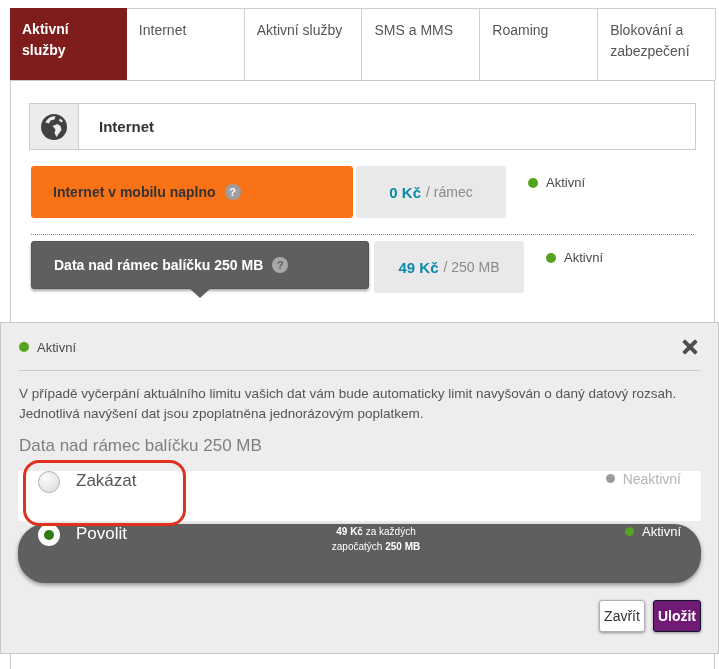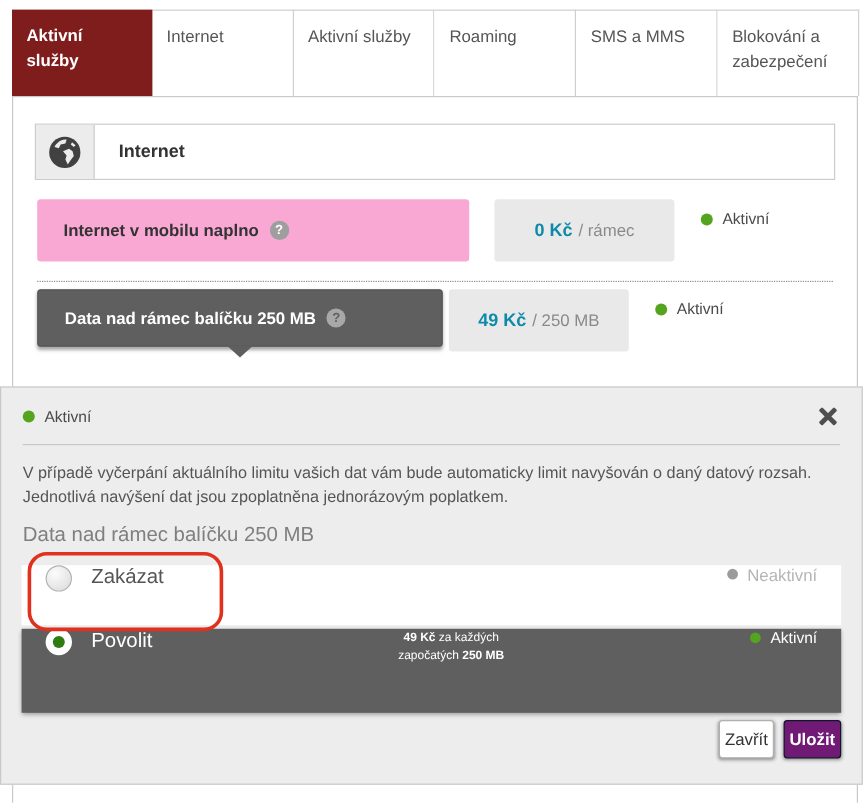--- a/index.html
+++ b/index.html
@@ -28,32 +28,32 @@
     background:#fff;border:1px solid #c9c9c9;border-bottom:none;
   }
   .section-header{
     margin:22px 18px 0;height:47px;border:1px solid #ccc;display:flex;box-sizing:border-box;background:#fff;
   }
   .icon-cell{width:48px;background:#ececec;border-right:1px solid #ccc;
     display:flex;align-items:center;justify-content:center;flex:none;}
   .section-title{align-self:center;padding-left:20px;font-size:15px;font-weight:bold;color:#333;}
   .service-row{display:flex;align-items:flex-start;margin:16px 20px 0;}
   .svc-label{
-    width:360px;height:52px;background:#f9a8d4;border-radius:3px;box-sizing:border-box;
+    width:322px;height:52px;background:#f97316;border-radius:3px;box-sizing:border-box;
     display:flex;align-items:center;padding:0 12px 0 22px;
     font-size:14px;font-weight:bold;color:#333;cursor:pointer;
   }
   .svc-label .label-text{margin-right:9px;}
   .help{
     width:16px;height:16px;border-radius:50%;background:#9e9e9e;color:#fff;
     font-size:11px;font-weight:bold;display:inline-flex;align-items:center;justify-content:center;
     flex:none;cursor:pointer;
   }
   .svc-price{
-    width:150px;height:52px;background:#e9e9e9;border-radius:3px;margin-left:21px;box-sizing:border-box;
+    width:150px;height:52px;background:#e9e9e9;border-radius:3px;margin-left:3px;box-sizing:border-box;
     display:flex;align-items:center;justify-content:center;font-size:14px;color:#8a8a8a;flex:none;
   }
   .svc-price b{color:#0d8aaa;font-size:15px;margin-right:5px;}
   .status{display:flex;align-items:center;margin-left:22px;margin-top:9px;font-size:13px;color:#4a4a4a;}
   .dot{width:10px;height:10px;border-radius:50%;background:#55a41f;margin-right:8px;flex:none;}
   .dotted-divider{margin:16px 20px 0;border-top:1px dotted #8a8a8a;height:0;}
   .service-row.second{margin-top:6px;}
   .svc-label.dark{
     width:338px;height:48px;background:#5f5f5f;color:#fff;position:relative;
     border:1px solid #545454;box-shadow:0 2px 3px rgba(0,0,0,.35);
@@ -76,22 +76,23 @@
   }
   .close-x::before{transform:rotate(45deg);}
   .close-x::after{transform:rotate(-45deg);}
   .panel-divider{margin:13px 18px 0;border-top:1px solid #c9c9c9;height:0;}
   .panel-desc{margin:13px 18px 0;font-size:13.5px;color:#555;line-height:1.5;}
   .panel-desc span{display:block;}
   .panel-subtitle{margin:11px 18px 0;font-size:17px;color:#7f7f7f;}
   .option{margin:0 17px;display:flex;align-items:flex-start;box-sizing:border-box;cursor:pointer;padding:0 20px;}
   .option.white{margin-top:15px;height:50px;background:#fff;}
   .option.dark{
-    margin-top:3px;height:70px;background:#5f5f5f;color:#fff;
+    margin-top:3px;height:59px;background:#5f5f5f;color:#fff;
     box-shadow:0 2px 4px rgba(0,0,0,.4);
+    border-radius:27px;
   }
   .radio{width:22px;height:22px;border-radius:50%;flex:none;box-sizing:border-box;cursor:pointer;}
   .radio.off{border:1px solid #b3b3b3;background:radial-gradient(circle at 35% 30%,#fcfcfc,#d9d9d9);}
   .radio.on{background:#fff;display:flex;align-items:center;justify-content:center;}
   .radio.on::after{content:"";width:10px;height:10px;border-radius:50%;background:#2e7d12;}
   .option-label{font-size:17px;margin-left:16px;}
   .option.white .option-label{color:#555;}
   .spacer{flex:1;}
   .opt-price{flex:1;text-align:center;font-size:10px;line-height:1.55;padding:0 10px;}
   .opt-status{display:flex;align-items:center;font-size:13px;flex:none;}
@@ -110,22 +111,22 @@
     border:3px solid #e0301e;border-radius:16px;pointer-events:none;z-index:5;
   }
 </style>
 </head>
 <body>
 
 <div class="tabs">
   <div class="tab active">Aktivní služby</div>
   <div class="tab">Internet</div>
   <div class="tab">Aktivní služby</div>
+  <div class="tab">SMS a MMS</div>
   <div class="tab">Roaming</div>
-  <div class="tab">SMS a MMS</div>
   <div class="tab">Blokování a zabezpečení</div>
 </div>
 
 <div class="container">
 
   <div class="section-header">
     <div class="icon-cell">
       <svg width="28" height="28" viewBox="0 0 28 28">
         <circle cx="14" cy="14" r="13" fill="#414141"></circle>
         <path d="M7.5 6.5 C9.5 4.2 13 3 15.5 3.4 L14.5 6.5 L10.5 7.5 L9 10.5 L5.5 9.5 C5.6 8.4 6.5 7.4 7.5 6.5 Z" fill="#ececec"></path>

